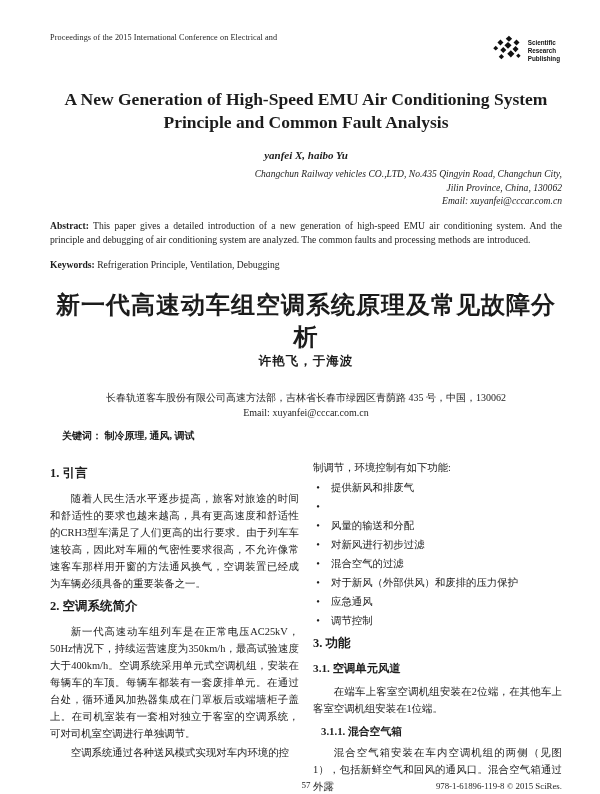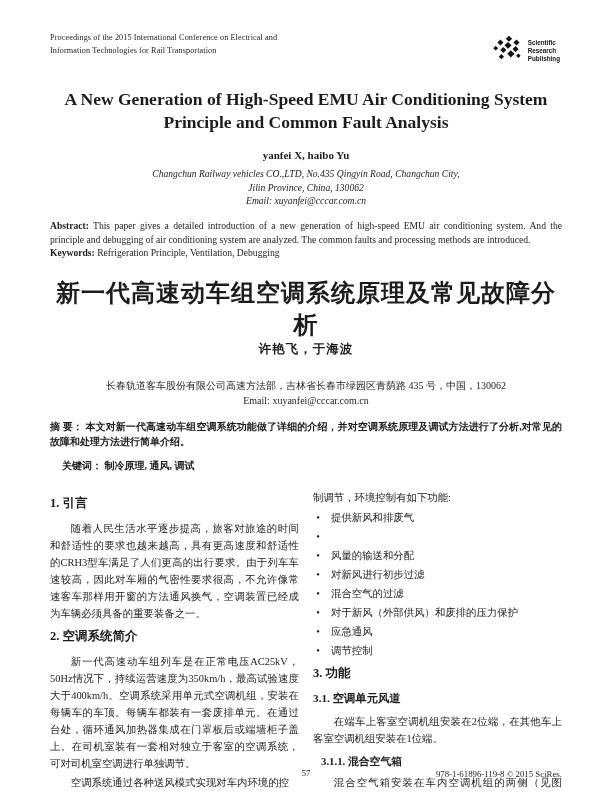--- a/index.html
+++ b/index.html
@@ -26,29 +26,29 @@
     font-size: 6.3px; font-weight: bold; line-height: 1.25; color: #111;
   }
 
   
   .en-title {
     margin: 20px 10px 0 10px;
     font-size: 17.5px; font-weight: bold; text-align: center; line-height: 1.32;
   }
   .en-authors {
     margin-top: 15px; text-align: center;
-    font-size: 11px; font-weight: bold; 
+    font-size: 11px; font-weight: bold; font-style: italic;
   }
   .en-affil {
-    margin-top: 6px; text-align: center; font-style: italic;
+    margin-top: 6px; text-align: right; font-style: italic;
     font-size: 9.6px; line-height: 1.42;
   }
   .para { font-size: 9.6px; line-height: 1.42; text-align: justify; }
   .abstract { margin-top: 11px; }
-  .keywords { }
+  .keywords { margin-top: 12px; }
   .lbl { font-weight: bold; }
 
   
   .cn-title {
     margin-top: 17px; text-align: center;
     font-size: 24px; font-weight: bold; letter-spacing: 1px;
   }
   .cn-authors { text-align: center; font-size: 12.5px; font-weight: bold; letter-spacing: 1px; }
   .cn-affil { margin-top: 20px; text-align: center; font-size: 10px; line-height: 1.5; }
   .cn-abstract { margin-top: 11px; font-size: 10px; line-height: 1.55; text-align: justify; font-weight: bold; }
@@ -60,33 +60,32 @@
   .h-sec  { font-size: 12.5px; font-weight: bold; margin: 6px 0 8px 0; }
   .h-sub  { font-size: 11.3px; font-weight: bold; margin: 9px 0 7px 0; }
   .h-sub2 { font-size: 10.8px; font-weight: bold; margin: 8px 0 5px 8px; }
   .body-p { font-size: 10.4px; line-height: 17px; text-align: justify; text-indent: 2em; margin: 0 0 2px 0; }
   .body-p.no-indent { text-indent: 0; }
   .bullets { margin: 4px 0 2px 0; }
   .bullet-row { display: flex; font-size: 10.4px; line-height: 16px; margin: 3px 0; }
   .bullet-dot { width: 10px; flex: 0 0 10px; margin-right: 8px; text-align: center; }
 
   
-  .footer { position: absolute; left: 50px; right: 38px; bottom: 12px; height: 14px; font-size: 9px; }
+  .footer { position: absolute; left: 50px; right: 38px; bottom: 0; height: 14px; font-size: 9px; }
   .footer .pageno { position: absolute; left: 0; right: 0; text-align: center; }
   .footer .isbn { position: absolute; right: 0; top: 1px; font-size: 8.8px; }
 </style>
 </head>
 <body>
 
 <div class="page">
 
   <div class="hdr">
     <div class="hdr-proc">
       <div>Proceedings of the 2015 International Conference on Electrical and</div>
-      <div>Information Technologies for Rail Transportation</div>
     </div>
     <div class="hdr-logo">
       <span>
         <svg width="34" height="34" viewBox="0 0 36 36">
           <g fill="#111">
             <polygon points="19,1.8 22.4,5 19,8.2 15.6,5"></polygon>
             <polygon points="27,5.8 30.2,9 27,12.2 23.8,9"></polygon>
             <polygon points="10,5.8 13.2,9 10,12.2 6.8,9"></polygon>
             <polygon points="18,8.5 21.8,12 18,15.5 14.2,12"></polygon>
             <polygon points="26,12.8 29.2,16 26,19.2 22.8,16"></polygon>
@@ -124,24 +123,20 @@
     <span>Refrigeration Principle, Ventilation, Debugging</span>
   </div>
 
   <div class="cn-title">新一代高速动车组空调系统原理及常见故障分析</div>
   <div class="cn-authors">许艳飞，于海波</div>
   <div class="cn-affil">
     <div>长春轨道客车股份有限公司高速方法部，吉林省长春市绿园区青荫路 435 号，中国，130062</div>
     <div>Email: xuyanfei@cccar.com.cn</div>
   </div>
 
-  <div class="cn-abstract">
-    <span class="lbl">摘 要：</span>
-    <span>本文对新一代高速动车组空调系统功能做了详细的介绍，并对空调系统原理及调试方法进行了分析,对常见的故障和处理方法进行简单介绍。</span>
-  </div>
 
   <div class="cn-keywords">
     <span class="lbl">关键词：</span>
     <span>制冷原理, 通风, 调试</span>
   </div>
 
   <div class="columns">
 
     <div class="col">
       <div class="h-sec">1. 引言</div>

